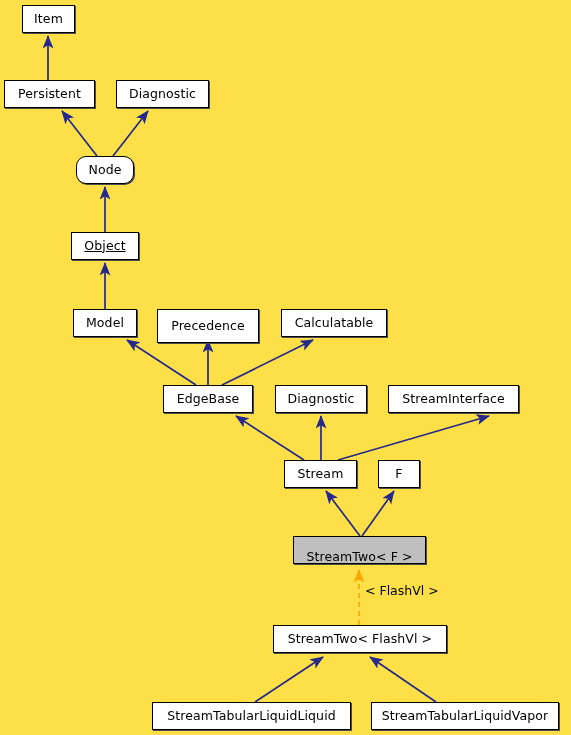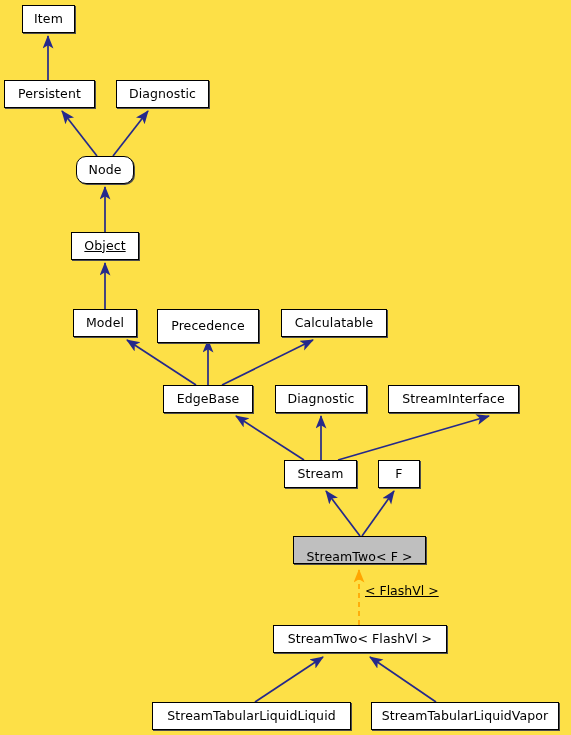--- a/index.html
+++ b/index.html
@@ -151,15 +151,15 @@
   </div>
 
   <div class="uml-node" style="left:152px; top:702px; width:199px; height:28px;">
     <span>StreamTabularLiquidLiquid</span>
   </div>
 
   <div class="uml-node" style="left:371px; top:702px; width:188px; height:28px;">
     <span>StreamTabularLiquidVapor</span>
   </div>
 
-  <div class="edge-label" style="left:365px; top:585px;text-decoration:underline;">&lt; FlashVl &gt;</div>
+  <div class="edge-label" style="left:365px; top:585px;">&lt; FlashVl &gt;</div>
 
 </div>
 
 </body></html>

